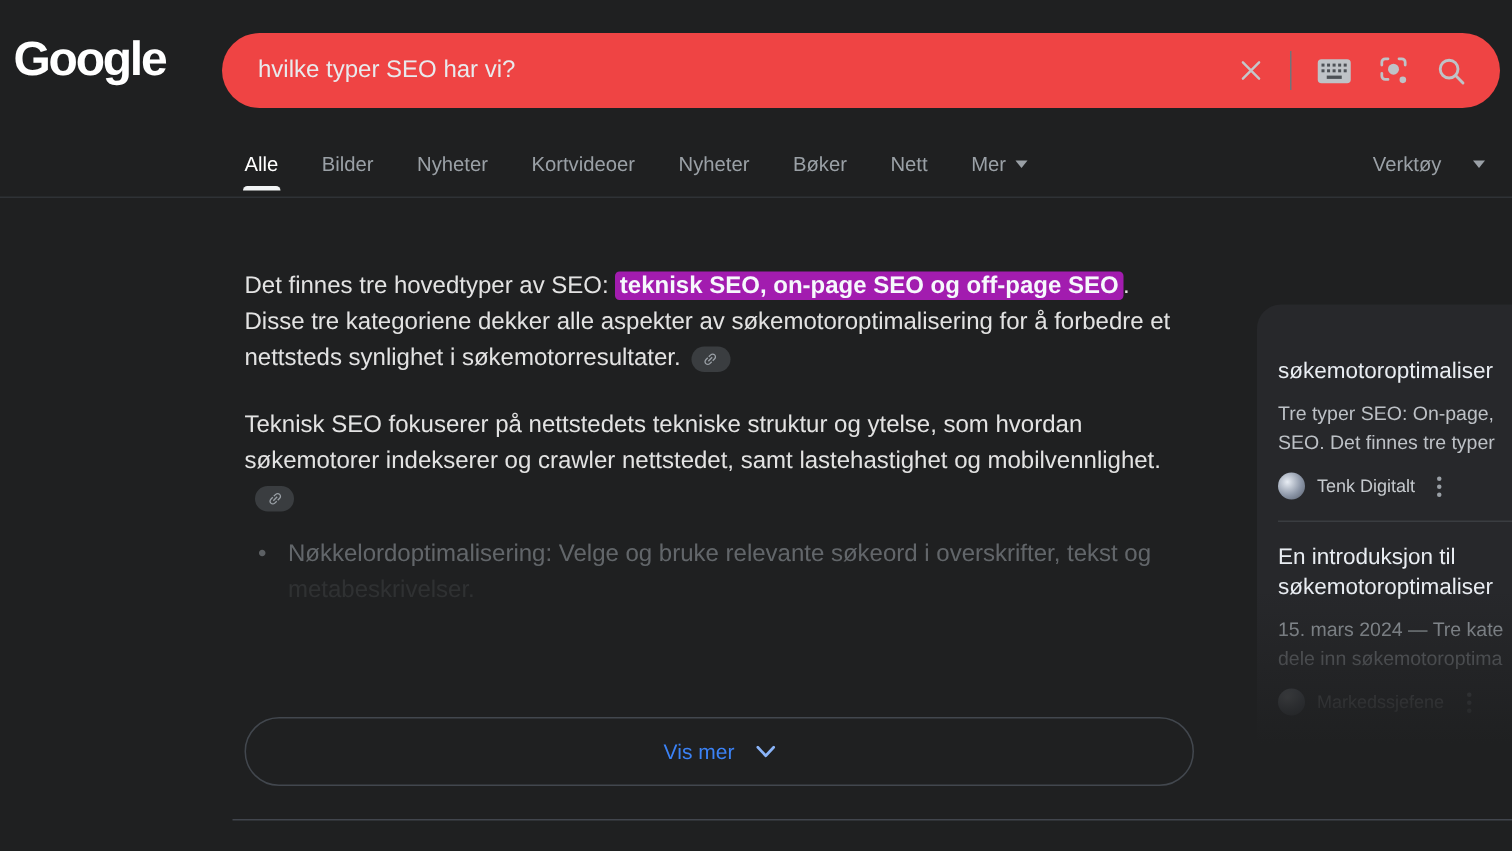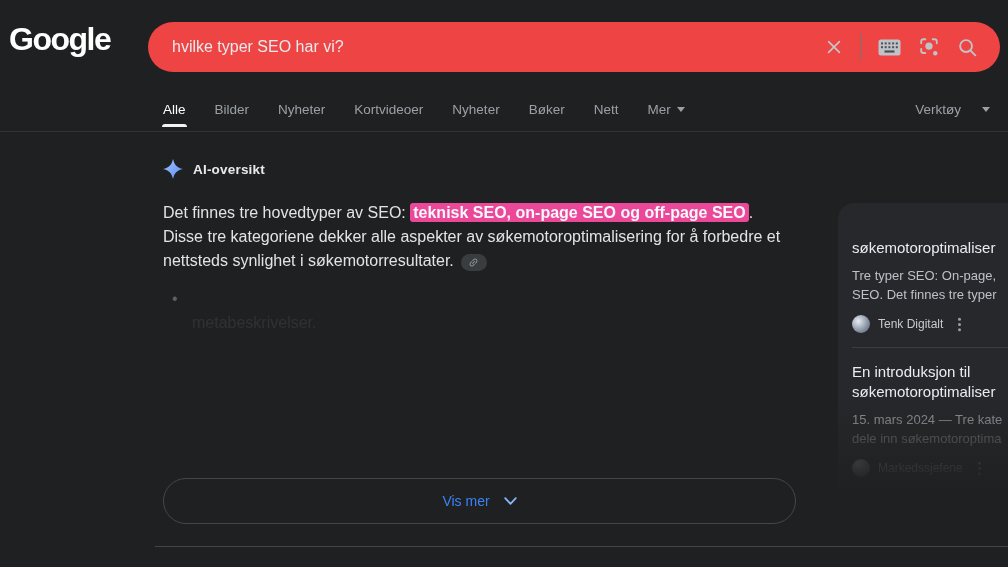--- a/index.html
+++ b/index.html
@@ -51,21 +51,21 @@
     border-top:5px solid #9aa0a6;
   }
   .header-divider { position:absolute; top:131px; left:0; width:100%; height:1px; background:#2f3236; }
 
   
   .ai { position:absolute; left:163px; top:158px; width:633px; }
   .ai-head { display:flex; align-items:center; gap:10px; height:22px; }
   .ai-label { font-size:13.5px; font-weight:700; color:#e8eaed; letter-spacing:.2px; }
   .ai p { margin-top:21px; font-size:16px; line-height:24px; color:#e3e3e3; }
   .hl {
-    background:#ec4899; color:#f6f8fc; font-weight:700;
+    background:#a21caf; color:#f6f8fc; font-weight:700;
     border-radius:3px; padding:1px 3px;
   }
   .chip {
     display:inline-flex; align-items:center; justify-content:center;
     width:26px; height:17px; border-radius:9px; background:#3a3d40;
     margin-left:7px; vertical-align:-2px; cursor:pointer;
   }
   .bullet {
     margin-top:14px; position:relative; padding-left:29px;
     font-size:16px; line-height:24px;
@@ -192,43 +192,36 @@
     <span class="caret"></span>
   </span>
   <span class="tab-tools">
     <span>Verktøy</span>
     <span class="caret"></span>
   </span>
 </div>
 <div class="header-divider"></div>
 
 <div class="ai">
-  <div class="ai-head">
-    <svg width="20" height="20" viewBox="0 0 20 20">
-      <defs>
-        <linearGradient id="sg" x1="0" y1="0" x2="1" y2="1">
-          <stop offset="0" stop-color="#a5c4fb"></stop>
-          <stop offset="1" stop-color="#5b8cf5"></stop>
-        </linearGradient>
-      </defs>
-      <path d="M10 0 C11.4 6 14 8.6 20 10 C14 11.4 11.4 14 10 20 C8.6 14 6 11.4 0 10 C6 8.6 8.6 6 10 0 Z" fill="url(#sg)"></path>
-    </svg>
-    <span class="ai-label">AI-oversikt</span>
-  </div>
 
   <p><span>Det finnes tre hovedtyper av SEO: </span><span class="hl">teknisk SEO, on-page SEO og off-page SEO</span><span>. Disse tre kategoriene dekker alle aspekter av søkemotoroptimalisering for å forbedre et nettsteds synlighet i søkemotorresultater.</span><span class="chip">
         <svg width="11" height="11" viewBox="0 0 24 24" style="transform:rotate(-45deg)">
           <path fill="#9aa0a6" d="M3.9 12c0-1.71 1.39-3.1 3.1-3.1h4V7H7c-2.76 0-5 2.24-5 5s2.24 5 5 5h4v-1.9H7c-1.71 0-3.1-1.39-3.1-3.1zM8 13h8v-2H8v2zm9-6h-4v1.9h4c1.71 0 3.1 1.39 3.1 3.1s-1.39 3.1-3.1 3.1h-4V17h4c2.76 0 5-2.24 5-5s-2.24-5-5-5z"></path>
         </svg>
       </span></p>
 
+  <p><span>Teknisk SEO fokuserer på nettstedets tekniske struktur og ytelse, som hvordan søkemotorer indekserer og crawler nettstedet, samt lastehastighet og mobilvennlighet.</span><span class="chip">
+        <svg width="11" height="11" viewBox="0 0 24 24" style="transform:rotate(-45deg)">
+          <path fill="#9aa0a6" d="M3.9 12c0-1.71 1.39-3.1 3.1-3.1h4V7H7c-2.76 0-5 2.24-5 5s2.24 5 5 5h4v-1.9H7c-1.71 0-3.1-1.39-3.1-3.1zM8 13h8v-2H8v2zm9-6h-4v1.9h4c1.71 0 3.1 1.39 3.1 3.1s-1.39 3.1-3.1 3.1h-4V17h4c2.76 0 5-2.24 5-5s-2.24-5-5-5z"></path>
+        </svg>
+      </span></p>
 
 
   <div class="bullet">
-    <br>
+    <span class="b-line1">Nøkkelordoptimalisering: Velge og bruke relevante søkeord i overskrifter, tekst og</span><br>
     <span class="b-line2">metabeskrivelser.</span>
   </div>
 
   <div class="show-more">
     <span class="show-more-label">Vis mer</span>
     <svg width="13" height="9" viewBox="0 0 13 9">
         <polyline points="1.2,1.2 6.5,6.8 11.8,1.2" fill="none" stroke="#8ab4f8" stroke-width="1.8" stroke-linecap="round" stroke-linejoin="round"></polyline>
       </svg>
   </div>
 </div>

